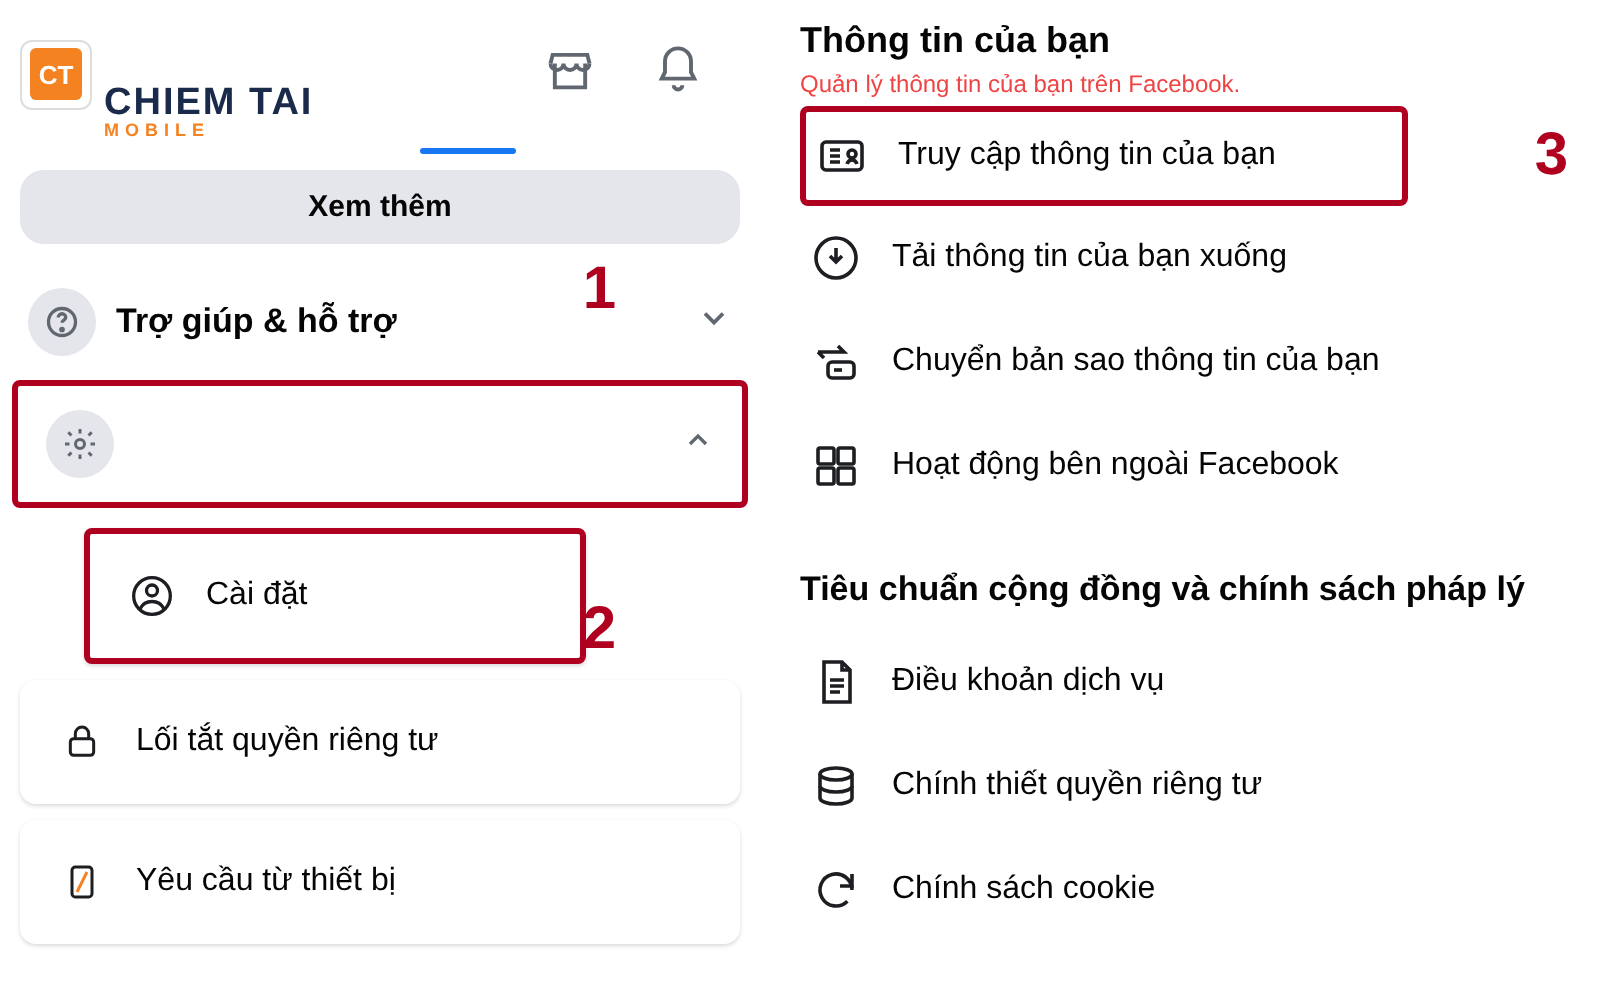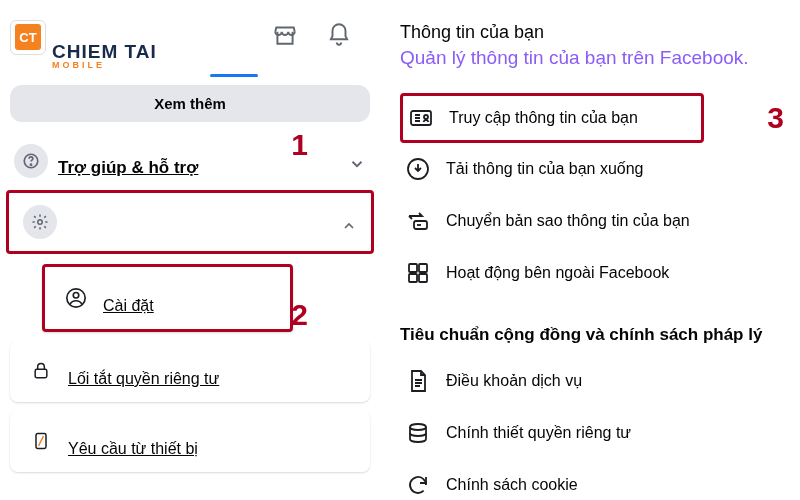--- a/index.html
+++ b/index.html
@@ -14,33 +14,33 @@
 .logo-sq-inner { width: 26px; height: 26px; background: #f58220; border-radius: 3px; display: flex; align-items: center; justify-content: center; color: #fff; font-weight: 900; font-size: 13px; }
 .logo-text { margin-left: 6px; line-height: 1; margin-top: 38px; }
 .logo-text .t1 { font-size: 19px; font-weight: 900; letter-spacing: 1px; color: #1a2a4a; }
 .logo-text .t2 { font-size: 9px; letter-spacing: 3px; color: #f58220; font-weight: 700; }
 .top-icons { margin-left: auto; display: flex; gap: 28px; align-items: center; padding-right: 18px; }
 .top-icons svg { width: 26px; height: 26px; color: #606770; }
 .tab-underline { height: 3px; background: #1877f2; width: 48px; margin: 0 0 0 210px; border-radius: 2px; }
 
 .see-more { background: #e4e6eb; margin: 8px 10px 10px 10px; border-radius: 12px; text-align: center; padding: 10px; font-size: 15px; font-weight: 600; color: #050505; }
 
-.menu-row { display: flex; align-items: flex-end; padding: 12px 14px; font-size: 16px; color: #050505; position: relative; text-decoration: underline; }
+.menu-row { display: flex; align-items: center; padding: 12px 14px; font-size: 16px; color: #050505; position: relative; }
 .menu-row .icon-slot { width: 34px; height: 34px; display: flex; align-items: center; justify-content: center; margin-right: 10px; }
 .menu-row .icon-circle { width: 34px; height: 34px; border-radius: 50%; background: #e4e6eb; display: flex; align-items: center; justify-content: center; }
 .menu-row .chev { margin-left: auto; color: #606770; }
 .menu-row.section { font-weight: 600; font-size: 17px; }
 .card { background: #fff; border-radius: 8px; box-shadow: 0 1px 2px rgba(0,0,0,0.15); margin: 8px 10px; }
 .card .menu-row { padding: 14px 14px; }
 
 .redbox { border: 3px solid #b00020; border-radius: 4px; }
 .marker { position: absolute; color: #b00020; font-size: 30px; font-weight: 900; }
 
-.right-title { font-size: 18px; font-weight: 400; color: #050505; margin-top: 12px; }
-.right-sub { font-size: 19px; color: #8b5cf6; margin: 4px 0 24px 0; }
+.right-title { font-size: 18px; font-weight: 700; color: #050505; margin-top: 0; }
+.right-sub { font-size: 12px; color: #ef4444; margin: 4px 0 4px 0; }
 .right-section-title { font-size: 17px; font-weight: 700; color: #050505; margin: 26px 0 10px 0; }
 .r-row { display: flex; align-items: center; padding: 12px 4px; font-size: 16px; color: #050505; }
 .r-row .ri { width: 28px; height: 28px; display: flex; align-items: center; justify-content: center; margin-right: 14px; color: #1c1e21; }
 .r-row .ri svg { width: 24px; height: 24px; }
 
 .redbox-right { border: 3px solid #b00020; border-radius: 4px; padding: 8px 4px !important; position: relative; }
 .marker3 { color: #b00020; font-size: 30px; font-weight: 900; position: absolute; right: -4px; top: 50%; transform: translateY(-50%); }
 .rb-wrap { position: relative; }
 </style>
 </head>

